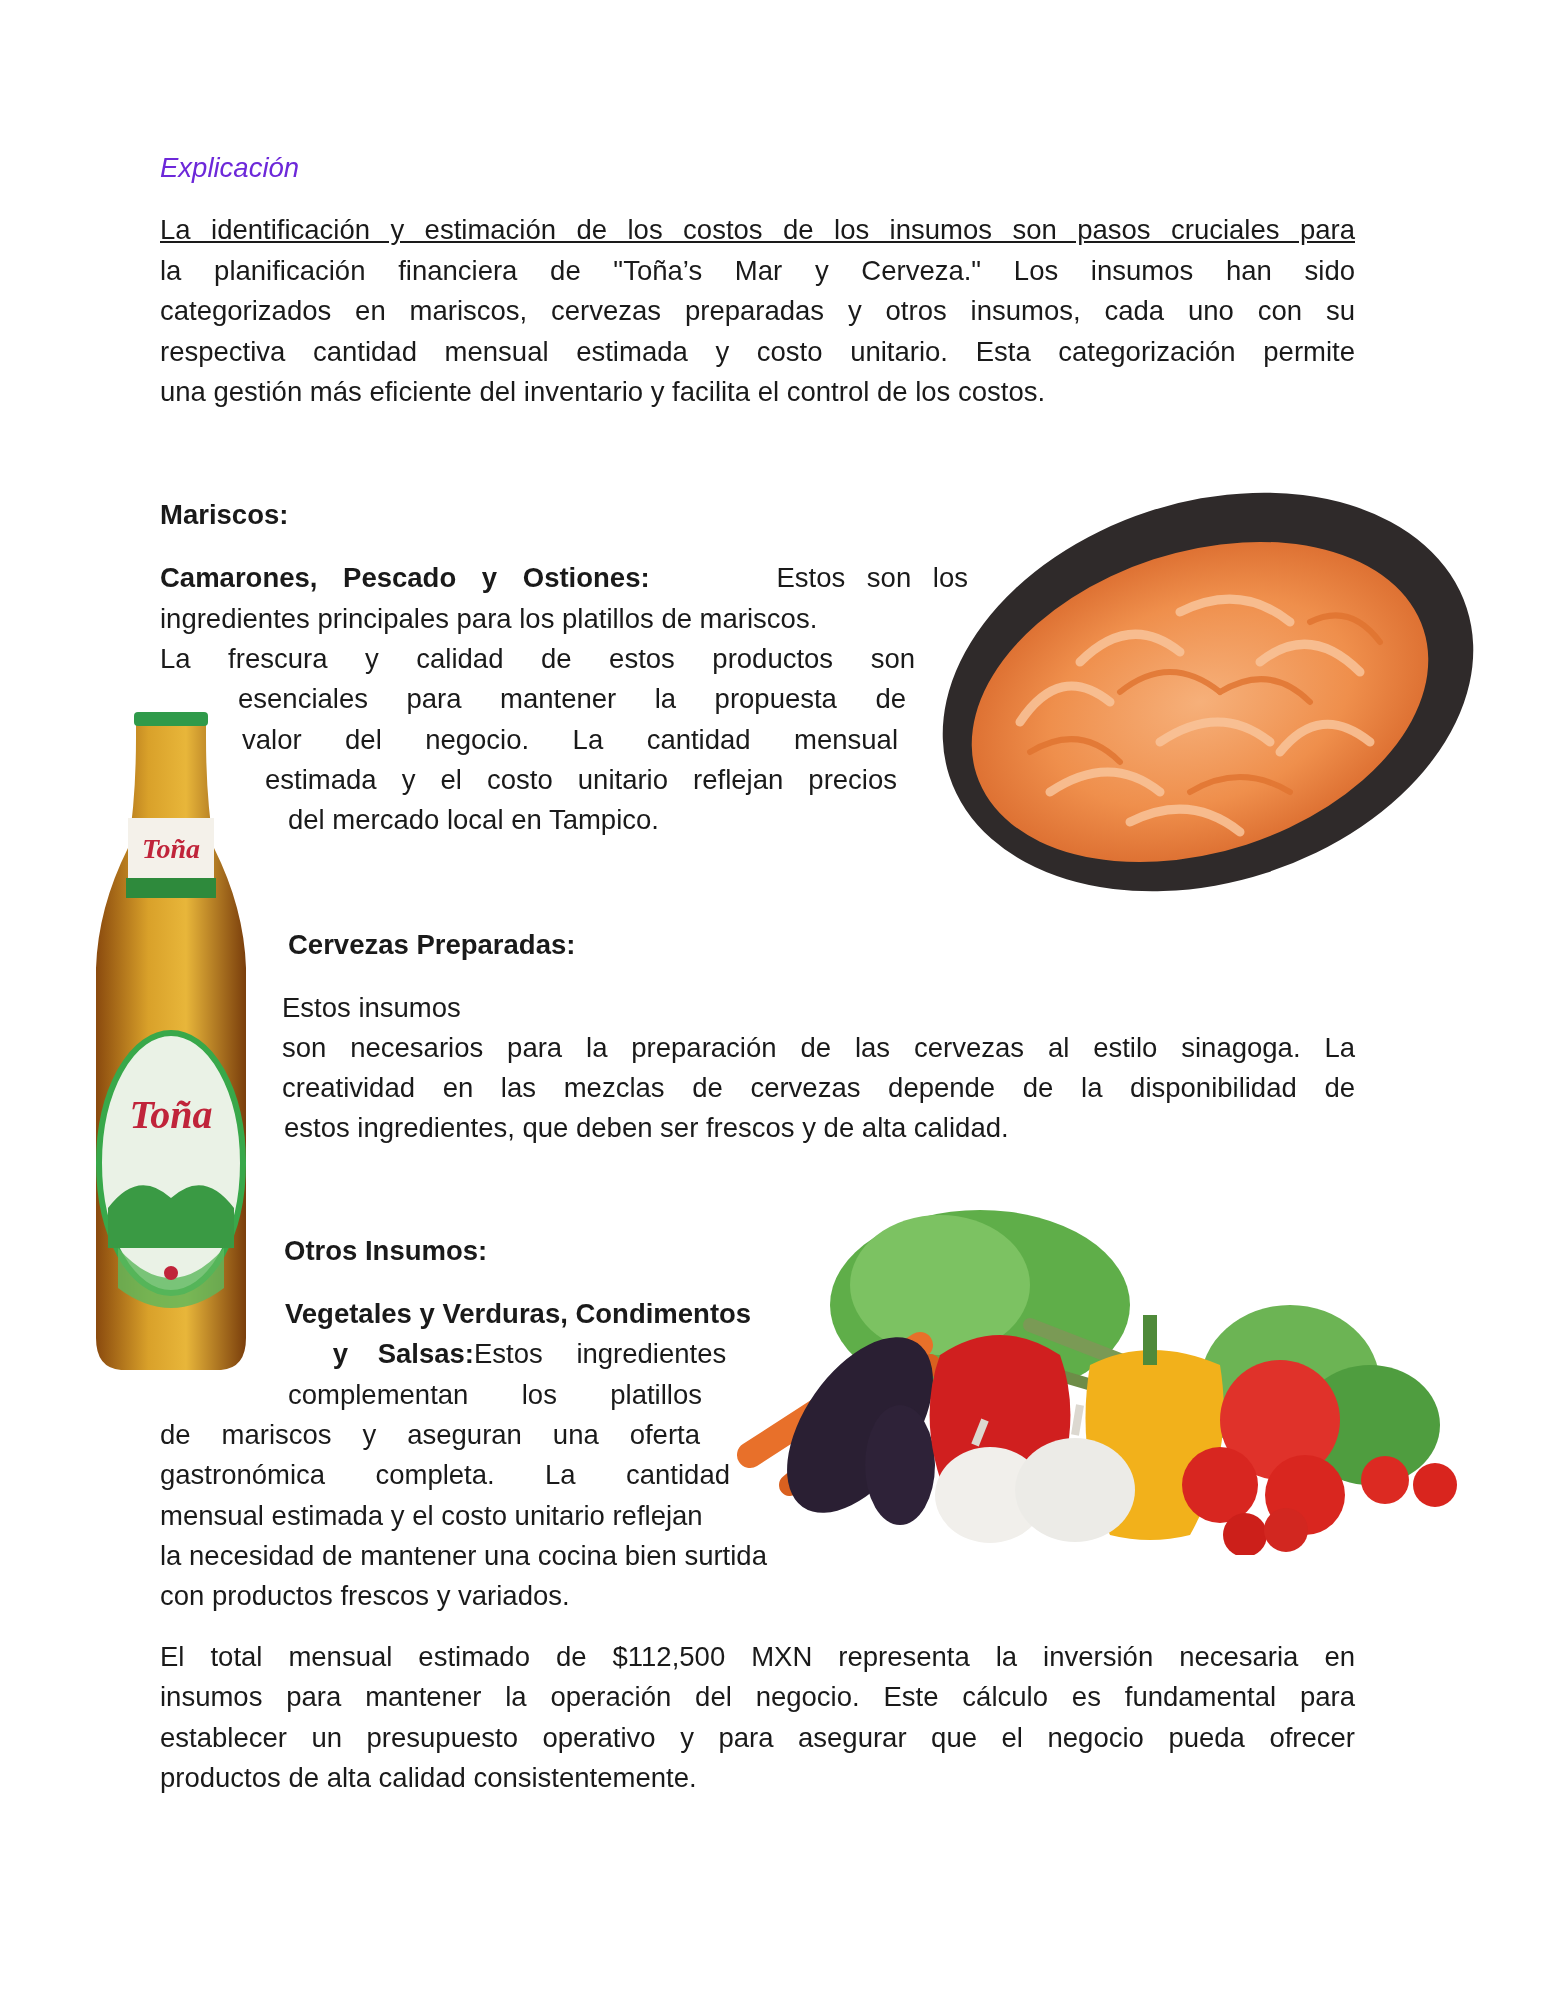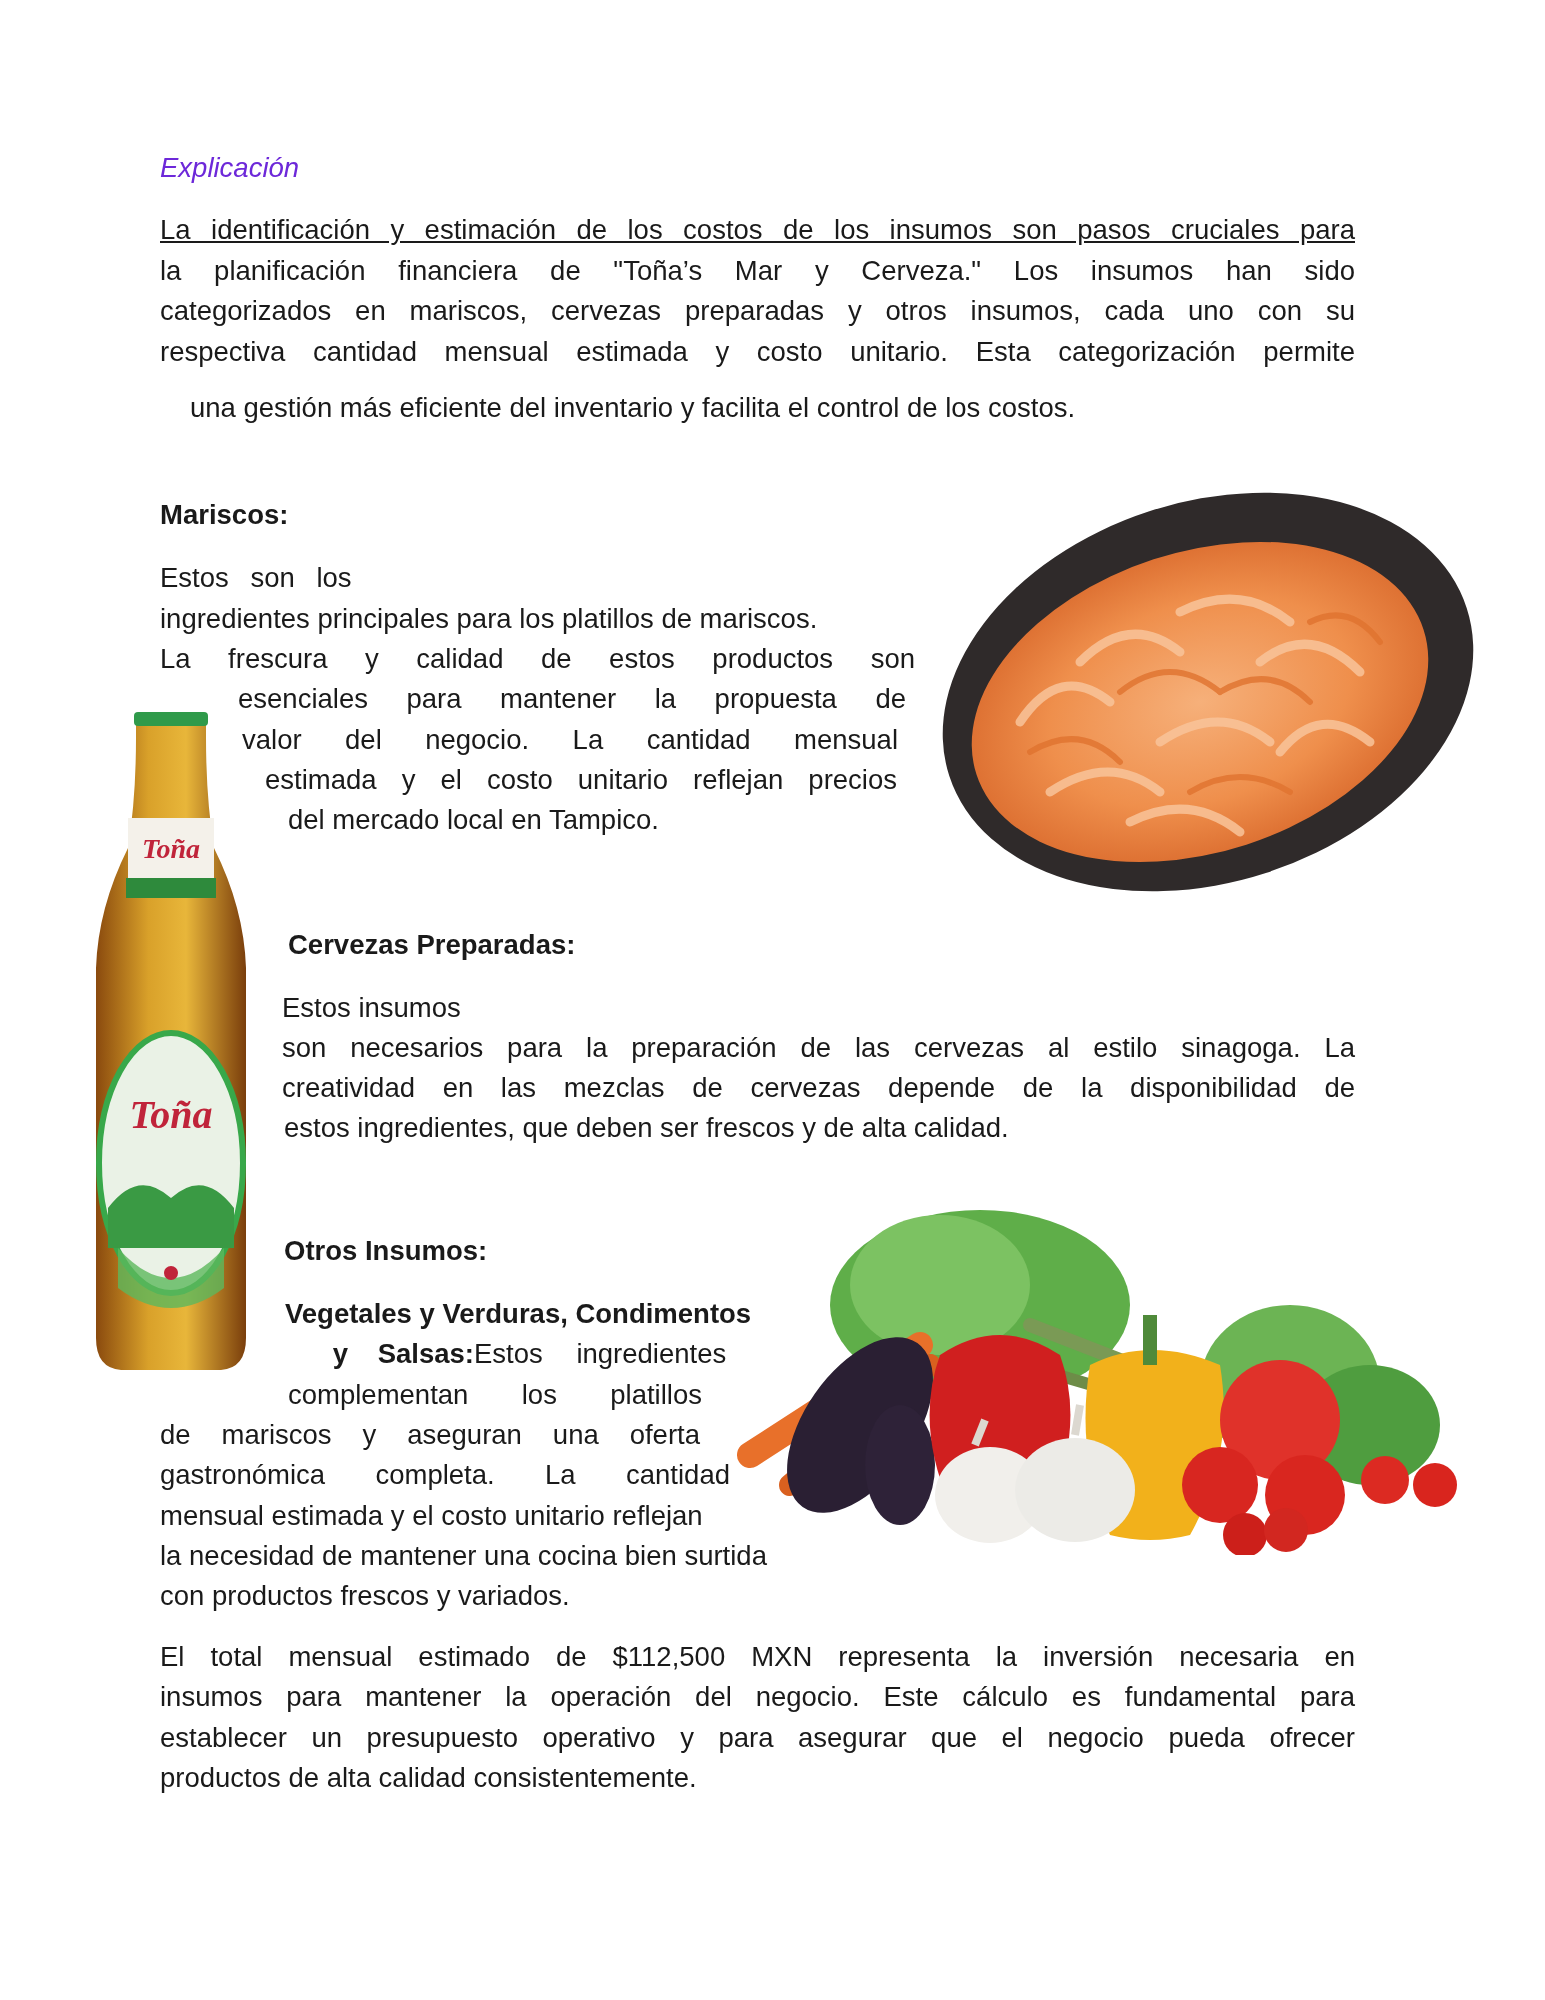--- a/index.html
+++ b/index.html
@@ -15,26 +15,27 @@
 </head>
 <body>
 
 <div class="ln ital last" style="left:160px;top:148px;width:400px;color:#6d28d9;">Explicación</div>
 
 <div>
   <div class="ln" style="left:160px;top:210px;width:1195px;text-decoration:underline;">La identificación y estimación de los costos de los insumos son pasos cruciales para</div>
   <div class="ln" style="left:160px;top:251px;width:1195px;">la planificación financiera de "Toña’s Mar y Cerveza." Los insumos han sido</div>
   <div class="ln" style="left:160px;top:291px;width:1195px;">categorizados en mariscos, cervezas preparadas y otros insumos, cada uno con su</div>
   <div class="ln" style="left:160px;top:332px;width:1195px;">respectiva cantidad mensual estimada y costo unitario. Esta categorización permite</div>
-  <div class="ln last" style="left:160px;top:388px;width:1195px;margin-left:30px;">una gestión más eficiente del inventario y facilita el control de los costos.</div>
+  <div class="ln last" style="left:160px;top:372px;width:1195px;">una gestión más eficiente del inventario y facilita el control de los costos.</div>
 </div>
 
 <div class="ln b last" style="left:160px;top:495px;width:400px;">Mariscos:</div>
 
 <div class="ln" style="left:160px;top:558px;width:808px;display:flex;justify-content:space-between;">
+  <span class="b" style="word-spacing:18px;">Camarones, Pescado y Ostiones:</span>
   <span style="word-spacing:14px;">Estos son los</span>
 </div>
 <div class="ln last" style="left:160px;top:599px;width:780px;">ingredientes principales para los platillos de mariscos.</div>
 <div class="ln" style="left:160px;top:639px;width:755px;">La frescura y calidad de estos productos son</div>
 <div class="ln" style="left:238px;top:679px;width:668px;">esenciales para mantener la propuesta de</div>
 <div class="ln" style="left:242px;top:720px;width:656px;">valor del negocio. La cantidad mensual</div>
 <div class="ln" style="left:265px;top:760px;width:632px;">estimada y el costo unitario reflejan precios</div>
 <div class="ln last" style="left:288px;top:800px;width:500px;">del mercado local en Tampico.</div>
 
 <div class="img" style="left:930px;top:492px;width:548px;height:402px;">

